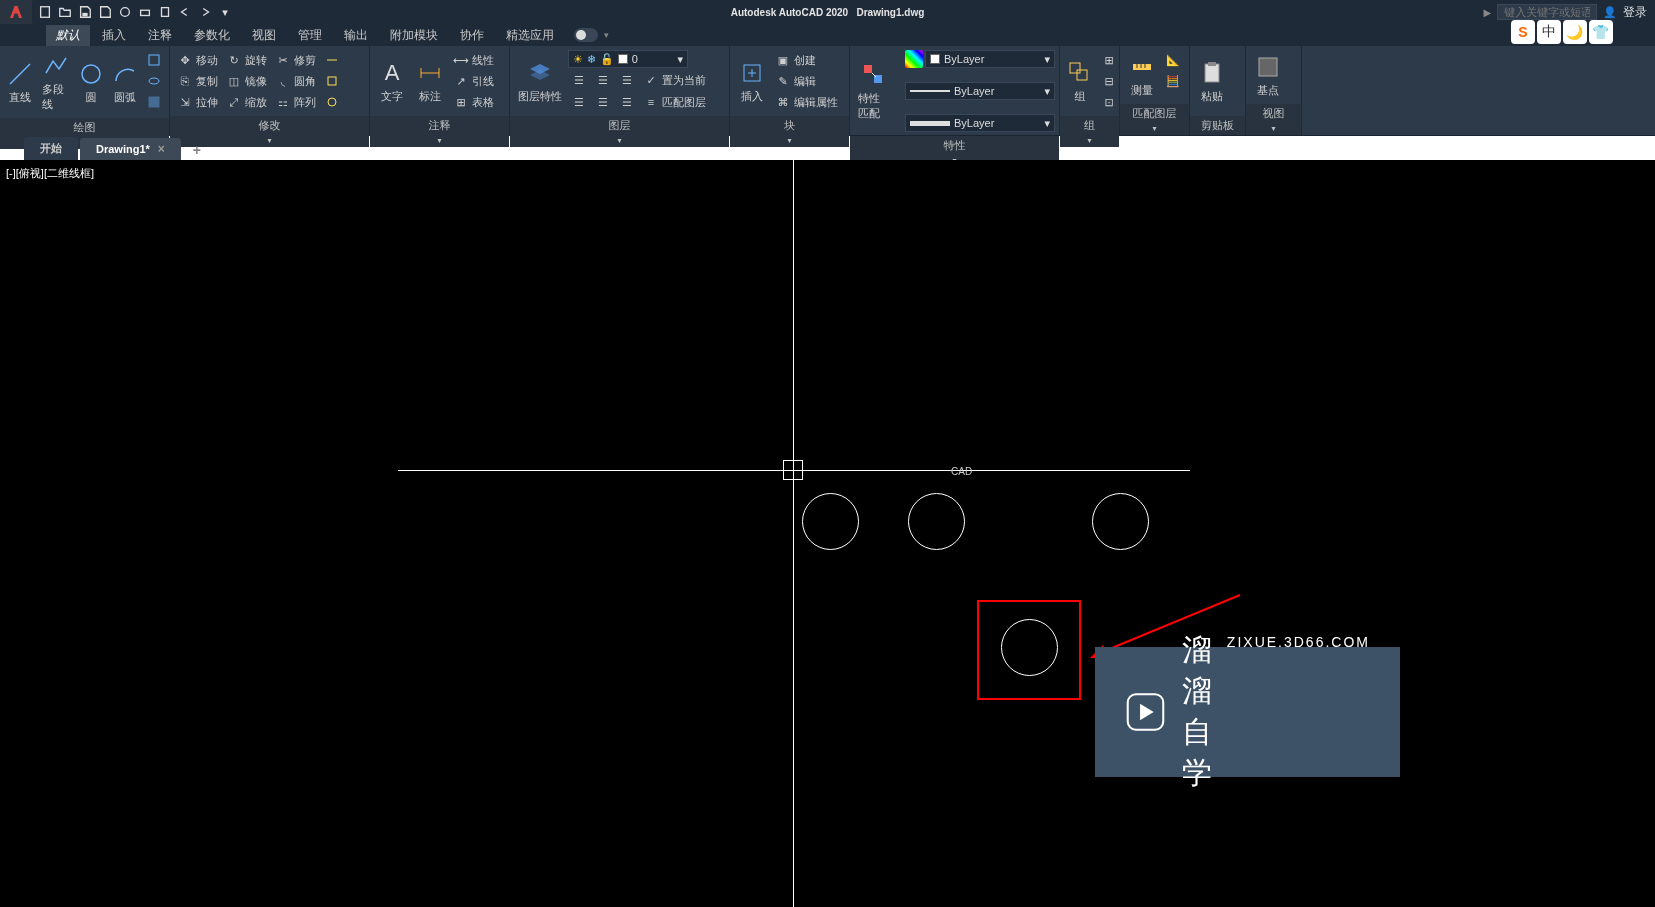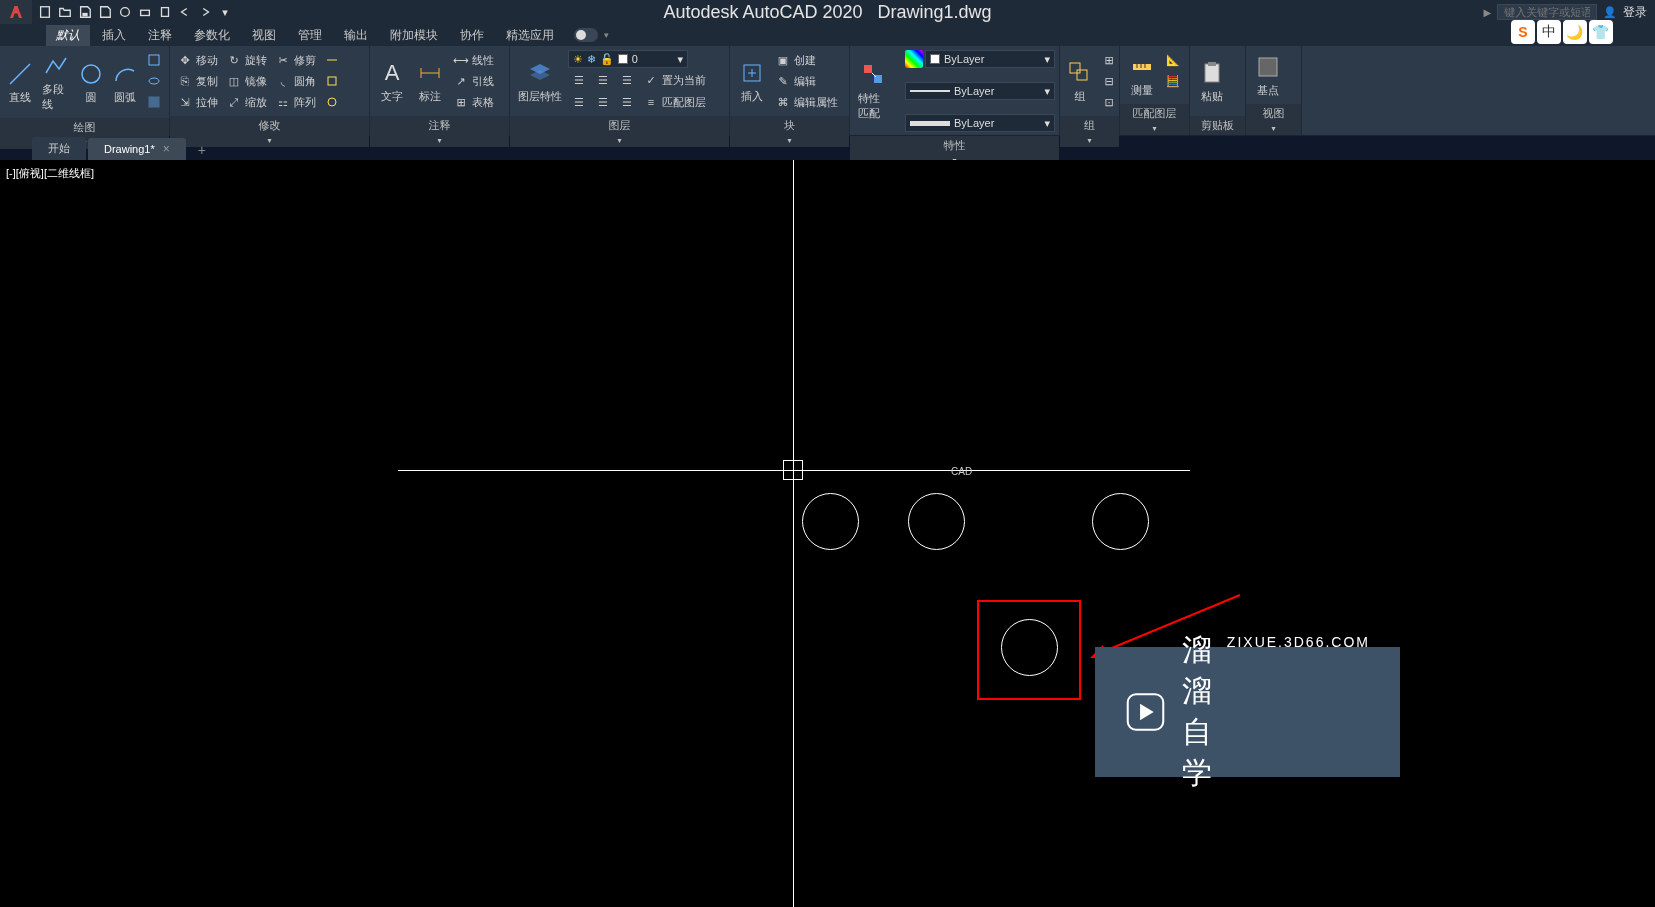--- a/index.html
+++ b/index.html
@@ -4,21 +4,21 @@
 <style>
 * { margin: 0; padding: 0; box-sizing: border-box; font-family: "Microsoft YaHei", Arial, sans-serif; }
 body { background: #000; width: 1655px; height: 907px; overflow: hidden; position: relative; }
 
 
 .titlebar { background: #1f2a38; height: 24px; display: flex; align-items: center; color: #ccc; font-size: 11px; position: relative; }
 .app-logo { width: 32px; height: 24px; display: flex; align-items: center; justify-content: center; background: #2a3441; }
 .app-logo svg { width: 18px; height: 18px; }
 .qat { display: flex; gap: 2px; margin-left: 4px; }
 .qat-btn { width: 18px; height: 18px; display: flex; align-items: center; justify-content: center; color: #ddd; cursor: pointer; }
-.title-center { position: absolute; left: 50%; transform: translateX(-50%); color: #e4e4e4; font-size: 18px; }
+.title-center { position: absolute; left: 50%; transform: translateX(-50%); color: #e4e4e4; font-size: 10px; font-weight: bold; }
 .title-right { margin-left: auto; display: flex; align-items: center; gap: 6px; margin-right: 8px; }
 .search-box { background: #2d3a4a; border: 1px solid #3a4759; color: #888; font-size: 11px; padding: 1px 6px; width: 100px; height: 16px; }
 .ime-badges { display: flex; gap: 2px; }
 .ime-badge { width: 24px; height: 24px; background: #fff; border-radius: 4px; display: flex; align-items: center; justify-content: center; font-size: 14px; color: #333; }
 .ime-orange { color: #ff6600; font-weight: bold; }
 .login-btn { color: #ddd; font-size: 12px; display: flex; align-items: center; gap: 3px; }
 
 
 .menubar { background: #1f2a38; height: 22px; display: flex; align-items: center; padding-left: 46px; gap: 2px; }
 .menu-item { color: #c8c8c8; font-size: 12px; padding: 2px 10px; cursor: pointer; }
@@ -40,21 +40,21 @@
 .ribbon-col { display: flex; flex-direction: column; justify-content: space-around; }
 .ribbon-row3 { display: flex; flex-direction: column; gap: 1px; }
 
 .layer-combo { background: #1f2a38; border: 1px solid #3a4759; color: #ddd; font-size: 11px; height: 18px; padding: 0 4px; display: flex; align-items: center; gap: 4px; width: 120px; }
 .layer-combo .clr { width: 10px; height: 10px; background: #fff; border: 1px solid #666; }
 .prop-combo { background: #1f2a38; border: 1px solid #3a4759; color: #ddd; font-size: 11px; height: 18px; padding: 0 4px; display: flex; align-items: center; width: 130px; justify-content: space-between; }
 .line-sample { width: 40px; height: 2px; background: #ddd; }
 .line-sample.thick { height: 5px; }
 
 
-.doc-tabs { background: #0f172a; height: 24px; display: flex; align-items: flex-end; padding-left: 32px; gap: 2px; }
+.doc-tabs { background: #ffffff; height: 24px; display: flex; align-items: flex-end; padding-left: 24px; gap: 2px; font-weight: bold; }
 .doc-tab { background: #2d3a4a; color: #ccc; font-size: 11px; padding: 4px 16px; border-top-left-radius: 3px; border-top-right-radius: 3px; cursor: pointer; display: flex; align-items: center; gap: 8px; }
 .doc-tab.active { background: #3d4956; color: #fff; }
 .doc-tab .close { color: #999; font-size: 12px; }
 .add-tab { color: #888; padding: 2px 10px; cursor: pointer; font-size: 14px; }
 
 
 .drawing-area { position: relative; background: #000; height: 747px; width: 100%; }
 .viewport-label { position: absolute; top: 6px; left: 6px; color: #fff; font-size: 11px; }
 .crosshair-h { position: absolute; height: 1px; background: #fff; }
 .crosshair-v { position: absolute; width: 1px; background: #fff; }

